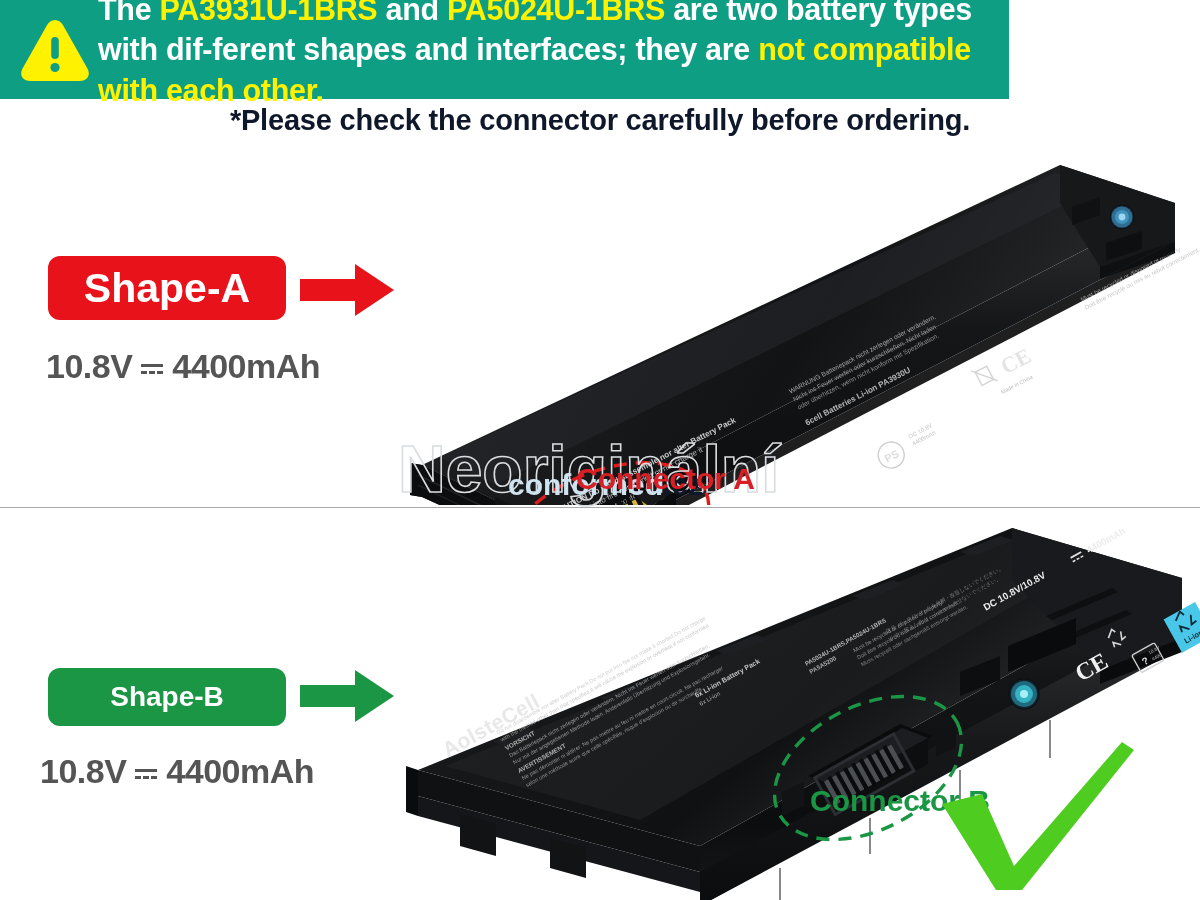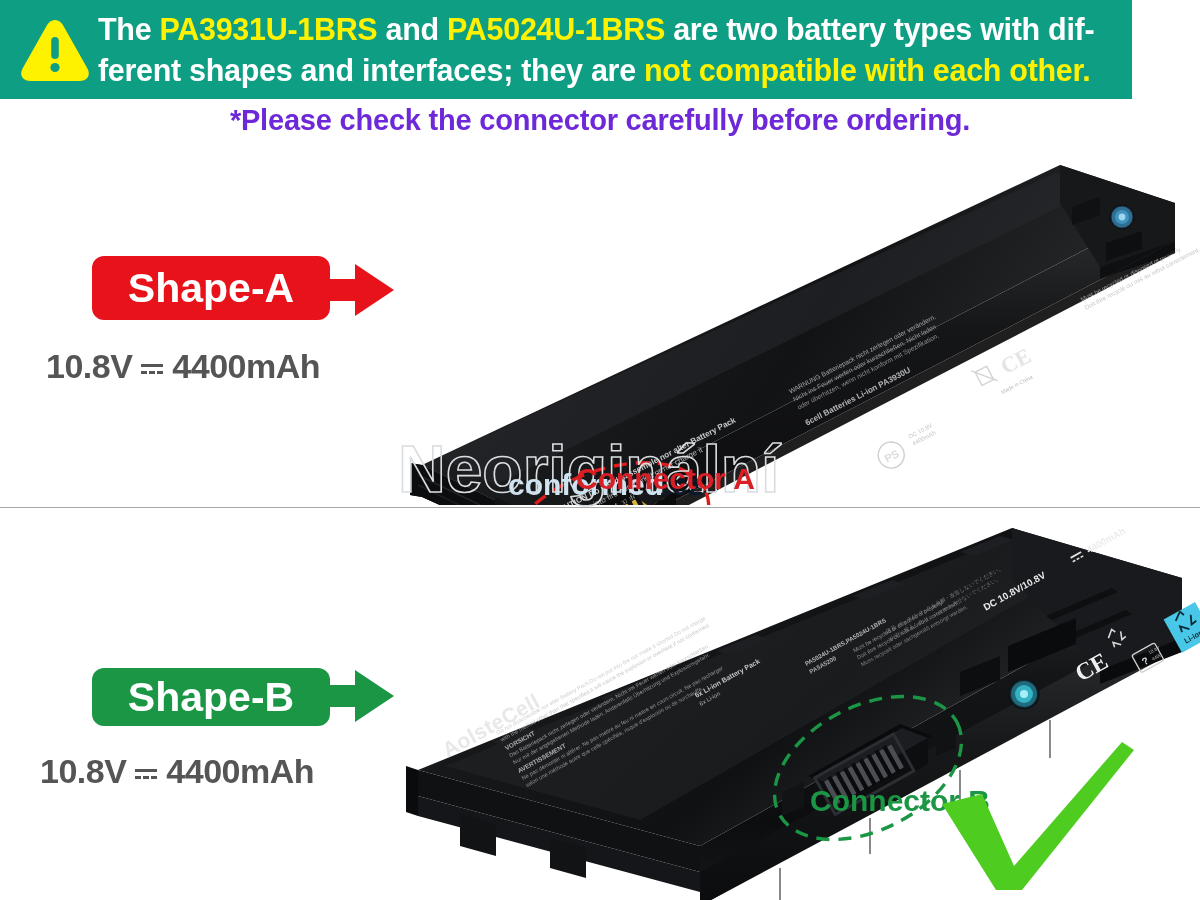--- a/index.html
+++ b/index.html
@@ -6,59 +6,58 @@
   html, body { width:1200px; height:900px; }
   body {
     font-family:"Liberation Sans", sans-serif;
     background:#ffffff;
     overflow:hidden;
     position:relative;
   }
 
   
   .banner {
-    position:absolute; left:0; top:0; width:1132px; height:99px;
+    position:absolute; left:0; top:0; width:1009px; height:99px;
     background:#0d9e84;
     display:flex; align-items:center; padding:0 10px 0 18px;
   }
   .warn-icon { width:74px; flex:0 0 74px; display:flex; align-items:center; justify-content:center; }
   .banner-text {
     flex:1; color:#ffffff;
     font-size:30.5px; font-weight:bold; line-height:1.33;
     letter-spacing:-0.3px; padding-left:6px;
     font-family:"Liberation Sans", sans-serif;
   }
   .hl { color:#fff200; }
 
   
   .subtitle {
     position:absolute; left:0; top:104px; width:1200px;
     text-align:center;
-    color:#6d28d9; font-size:29px; font-weight:bold;
+    color:#0f172a; font-size:29px; font-weight:bold;
     letter-spacing:-0.2px;
     font-family:"Liberation Sans", sans-serif;
   }
 
   
   .divider {
     position:absolute; left:0; top:507px; width:1200px; height:1px;
     background:#a8a8a8;
   }
 
   
   .badge {
     position:absolute;
     border-radius:12px;
     color:#ffffff; font-weight:bold;
     display:flex; align-items:center; justify-content:center;
     font-family:"Liberation Sans", sans-serif;
-    margin-left:44px;
   }
   .badge-a { left:48px; top:256px; width:238px; height:64px; background:#e8121a; font-size:41px; }
-  .badge-b { left:48px; top:668px; width:238px; height:58px; background:#1a9645; font-size:41px; }
+  .badge-b { left:48px; top:668px; width:238px; height:58px; background:#1a9645; font-size:28px; }
 
   .arrow { position:absolute; }
   .arrow-a { left:300px; top:262px; }
   .arrow-b { left:300px; top:668px; }
 
   .spec {
     position:absolute;
     color:#555555; font-size:34px; font-weight:bold;
     display:flex; align-items:center; gap:4px;
     font-family:"Liberation Sans", sans-serif;

